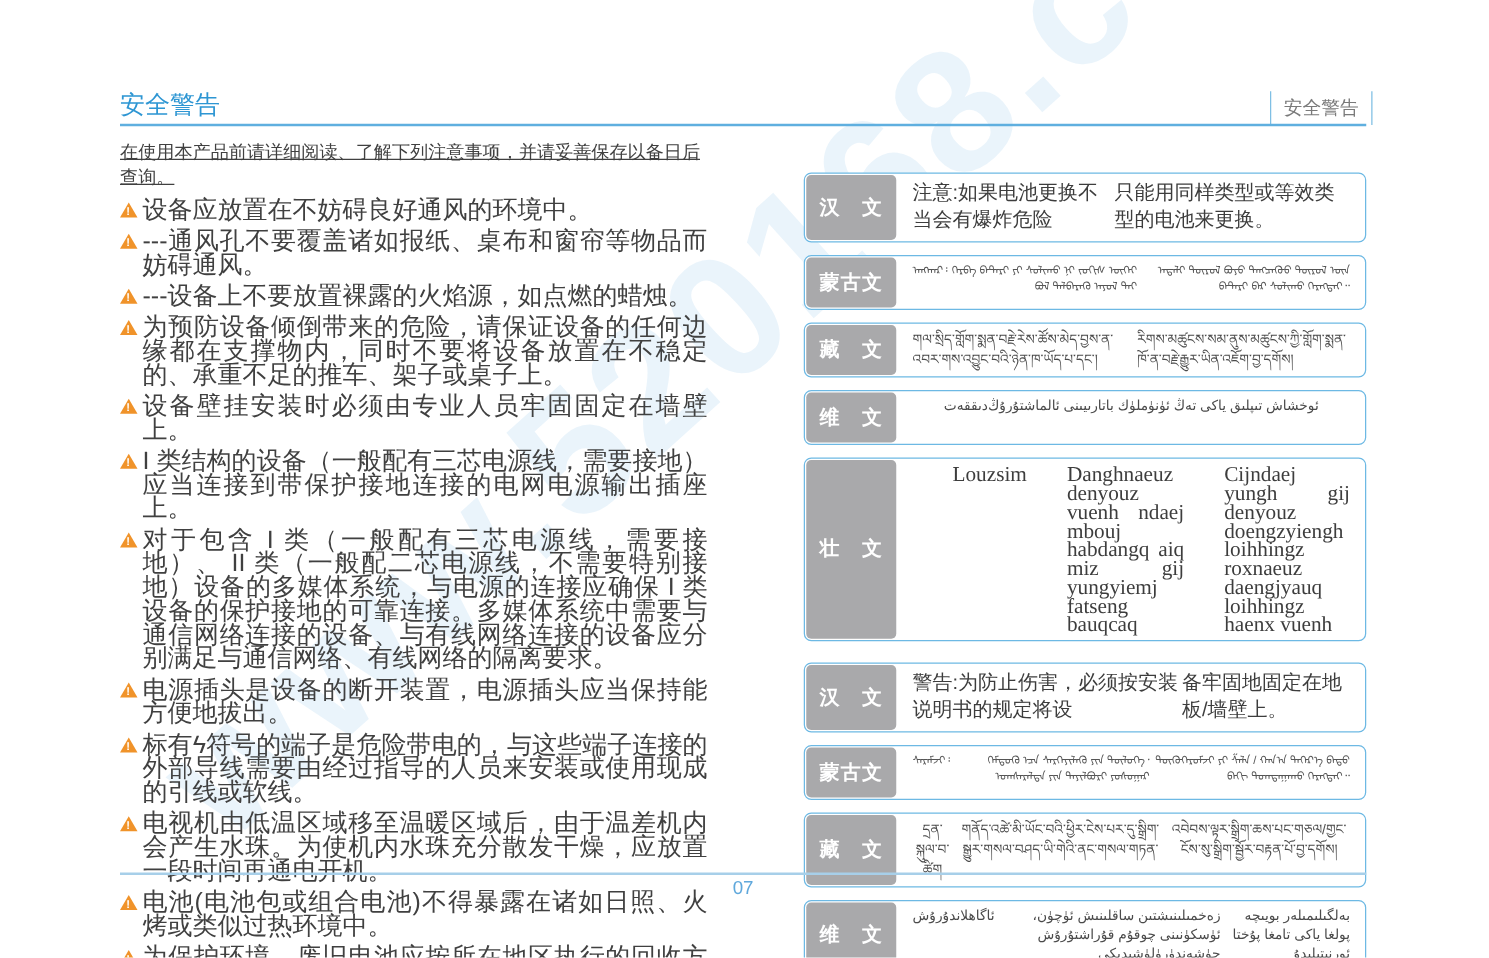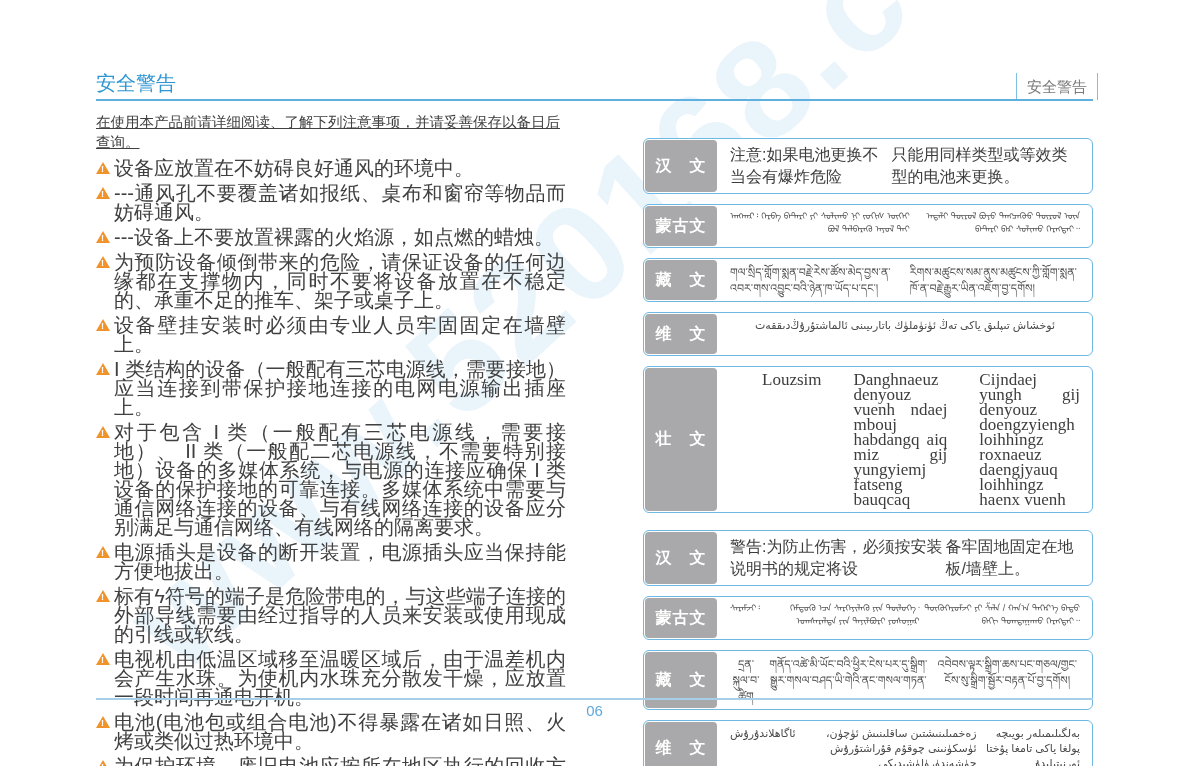--- a/index.html
+++ b/index.html
@@ -171,13 +171,13 @@
       <div class="nlabel">维　文</div>
       <div class="ncontent">
         <div class="line title">ئاگاھلاندۇرۇش</div>
         <div class="line">زەخمىلىنىشتىن ساقلىنىش ئۈچۈن، ئۈسكۈنىنى چوقۇم قۇراشتۇرۇش چۈشەندۈرۈلۈشىدىكى</div>
         <div class="line">بەلگىلىمىلەر بويىچە پولغا ياكى تامغا پۇختا ئورنىتىلىدۇ</div>
       </div>
     </div>
   </div>
 
 <div class="bottom-rule"></div>
-<div class="page-number">06</div>
+<div class="page-number">07</div>
 
 </body></html>

